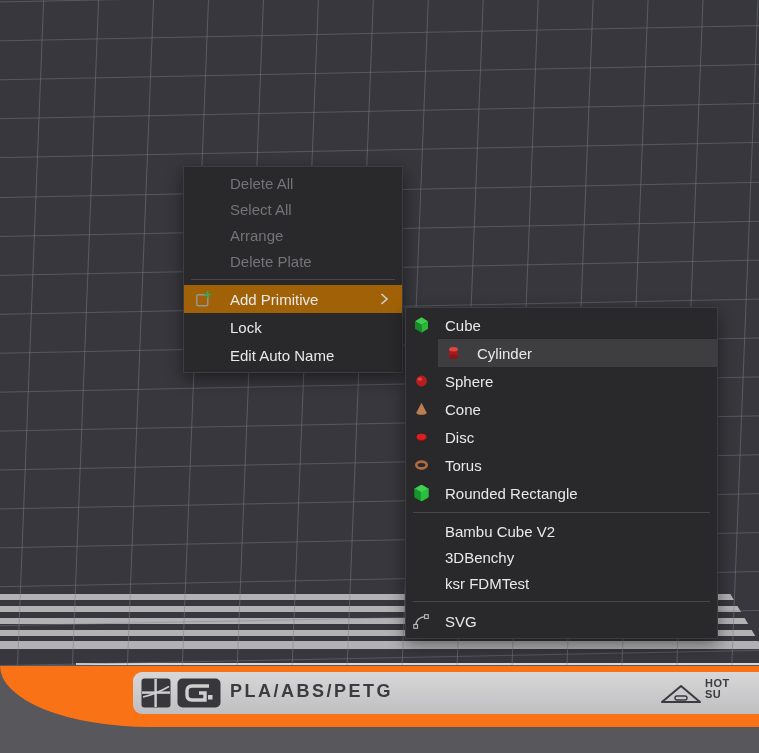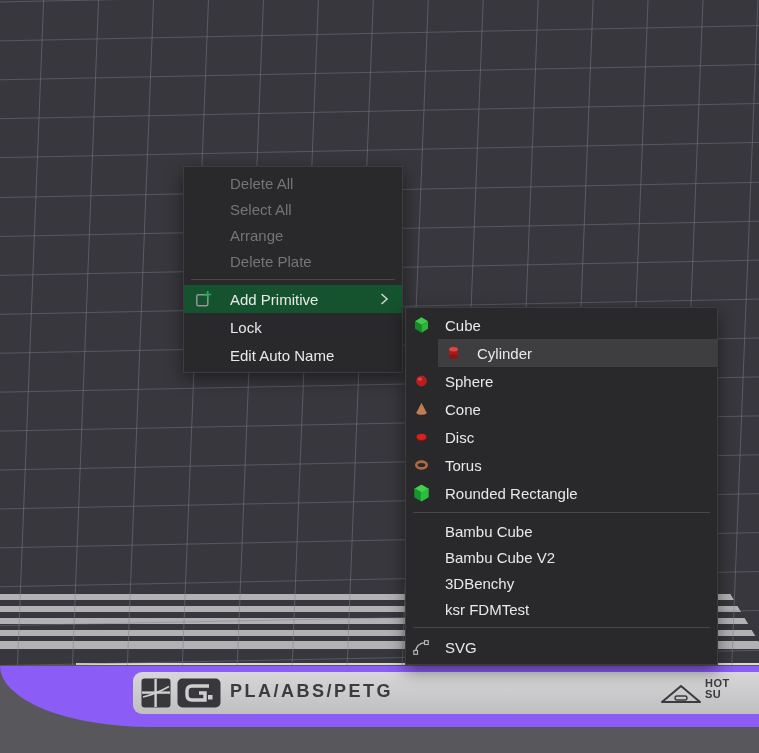--- a/index.html
+++ b/index.html
@@ -15,21 +15,21 @@
   .stripe.edgeline{top:73px;height:3px;left:76px;width:683px;background:#d9d9da;}
   .grid{position:absolute;inset:-70px;z-index:2;
         background-image:
           repeating-linear-gradient(to right, rgba(125,125,142,.5) 0 1px, transparent 1px 55px),
           repeating-linear-gradient(to bottom, rgba(125,125,142,.45) 0 1px, transparent 1px 39px);
         background-position:43px 25px;
         transform:rotate(-1.15deg) skewX(-3.4deg);}
 
   
   .bottom-outer{position:absolute;left:0;top:665px;width:759px;height:88px;background:#57575c;z-index:3;}
-  .front-band{position:absolute;left:0;top:1px;width:759px;height:61px;background:#8b5cf6;
+  .front-band{position:absolute;left:0;top:1px;width:759px;height:61px;background:#f97316;
               border-bottom-left-radius:150px 61px;}
   .plate-strip{position:absolute;left:133px;top:6px;right:-12px;height:42px;
                background:linear-gradient(#d7d7d8,#bfbfc1);border-radius:9px 0 0 9px;}
   .logo1{position:absolute;left:8px;top:6px;}
   .logo2{position:absolute;left:44px;top:6px;}
   .plate-text{position:absolute;left:97px;top:9px;font-size:18px;font-weight:bold;
               letter-spacing:2.5px;color:#3b3b40;white-space:nowrap;}
   .hot-warning-icon{position:absolute;left:527px;top:12px;}
   .hot-text{position:absolute;left:572px;top:6px;font-size:11px;line-height:11px;font-weight:bold;
             letter-spacing:.5px;color:#3b3b40;white-space:nowrap;}
@@ -39,21 +39,21 @@
         box-shadow:0 6px 16px rgba(0,0,0,.45);padding:3px 0;z-index:10;}
   .main-menu{left:183px;top:166px;width:220px;}
   .sub-menu{left:405px;top:307px;width:313px;z-index:11;}
   .mi{position:relative;display:flex;align-items:center;height:26px;color:#e9e9ea;
       font-size:15px;cursor:default;white-space:nowrap;}
   .main-menu .mi{padding-left:46px;}
   .main-menu .mi.enabled{height:28px;}
   .sub-menu .mi{padding-left:39px;}
   .sub-menu .mi.with-icon{height:28px;}
   .mi.disabled{color:#747479;}
-  .mi.hover-soft{background:#14532d;}
+  .mi.hover-soft{background:#a16207;}
   .mi.hover{background:#3e3e41;margin-left:32px;}
   .mi .ic{position:absolute;left:11px;top:50%;transform:translateY(-50%);
           width:18px;height:18px;display:flex;align-items:center;justify-content:center;}
   .sub-menu .mi .ic{left:7px;width:17px;height:17px;}
   .mi .chev{position:absolute;right:13px;top:50%;transform:translateY(-50%);display:flex;}
   .sep{height:1px;background:#47474a;margin:5px 7px;}
 </style>
 </head>
 <body>
 
@@ -193,23 +193,20 @@
           <svg width="17" height="17" viewBox="0 0 17 17">
             <polygon points="8.5,0.8 15,4.7 8.5,8.6 2,4.7" fill="#3fd14f" stroke="#3fd14f" stroke-width="1.4" stroke-linejoin="round"></polygon>
             <polygon points="2,4.7 8.5,8.6 8.5,16.2 2,12.3" fill="#16962a" stroke="#16962a" stroke-width="1.4" stroke-linejoin="round"></polygon>
             <polygon points="15,4.7 8.5,8.6 8.5,16.2 15,12.3" fill="#2abf3e" stroke="#2abf3e" stroke-width="1.4" stroke-linejoin="round"></polygon>
           </svg>
         </span>
         <span>Rounded Rectangle</span>
       </div>
       <div class="sep"></div>
       <div class="mi plain">
-        <span>Bambu Cube</span>
-      </div>
-      <div class="mi plain">
         <span>Bambu Cube V2</span>
       </div>
       <div class="mi plain">
         <span>3DBenchy</span>
       </div>
       <div class="mi plain">
         <span>ksr FDMTest</span>
       </div>
       <div class="sep"></div>
       <div class="mi with-icon">

